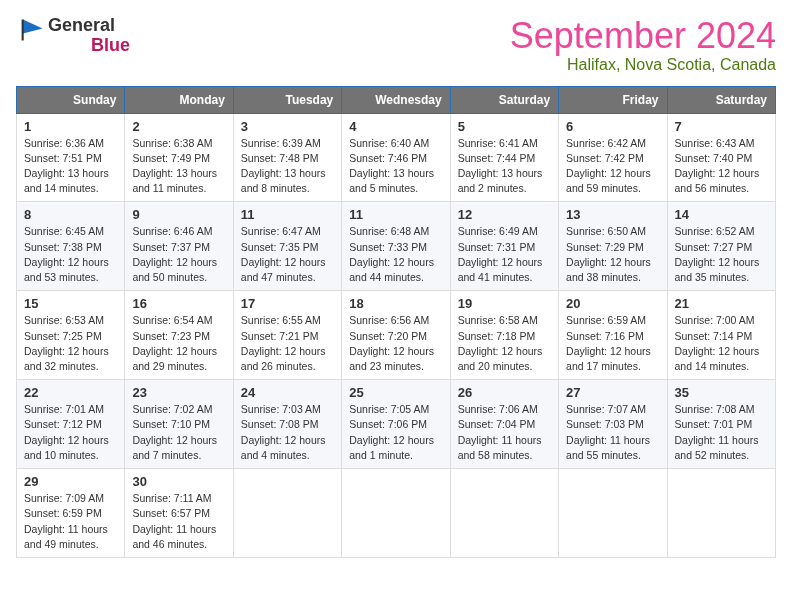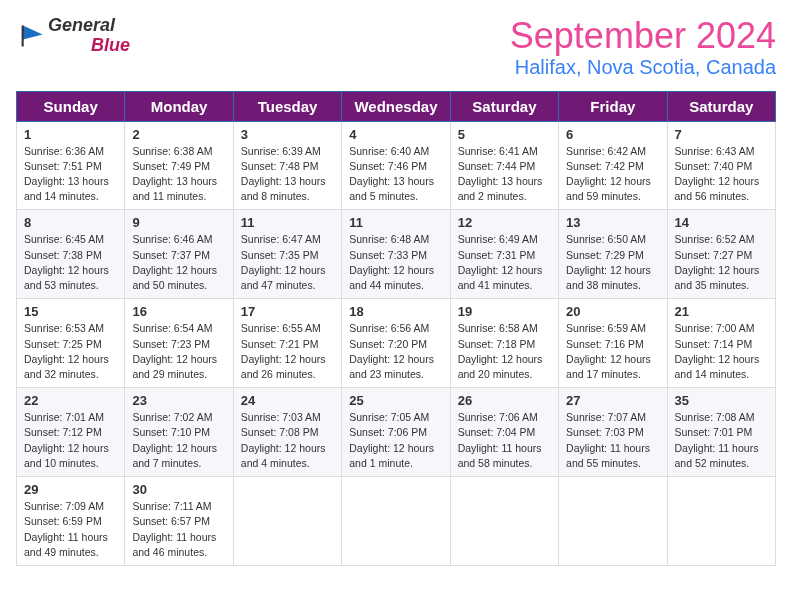--- a/index.html
+++ b/index.html
@@ -11,23 +11,21 @@
       padding: 16px;
     }
     .header-section {
       display: flex;
       justify-content: space-between;
       align-items: flex-start;
       margin-bottom: 12px;
     }
     .logo {
       display: flex;
-      align-items: center;
       gap: 4px;
-      font-style: italic;
     }
     .logo-text-general {
       font-size: 18px;
       font-weight: bold;
       color: #333;
       line-height: 1.1;
     }
     .logo-text-blue {
       font-size: 18px;
       font-weight: bold;
@@ -42,34 +40,34 @@
     .title-section {
       text-align: right;
     }
     .month-title {
       font-size: 36px;
       font-weight: normal;
       color: #ec4899;
       line-height: 1.1;
     }
     .subtitle {
-      font-size: 20px;
-      color: #3b82f6;
+      font-size: 16px;
+      color: #4d7c0f;
     }
     .calendar-table {
       width: 100%;
       border-collapse: collapse;
       table-layout: fixed;
     }
     .calendar-table thead tr th {
-      background-color: #701a75;
+      background-color: #737373;
       color: #fff;
-      text-align: center;
+      text-align: right;
       padding: 6px 8px;
-      font-size: 15px;
+      font-size: 12px;
       font-weight: bold;
       border: 1px solid #2a6cb5;
     }
     .calendar-table tbody tr td {
       vertical-align: top;
       padding: 5px 7px;
       border: 1px solid #ddd;
       font-size: 11px;
       color: #333;
       background: #fff;

